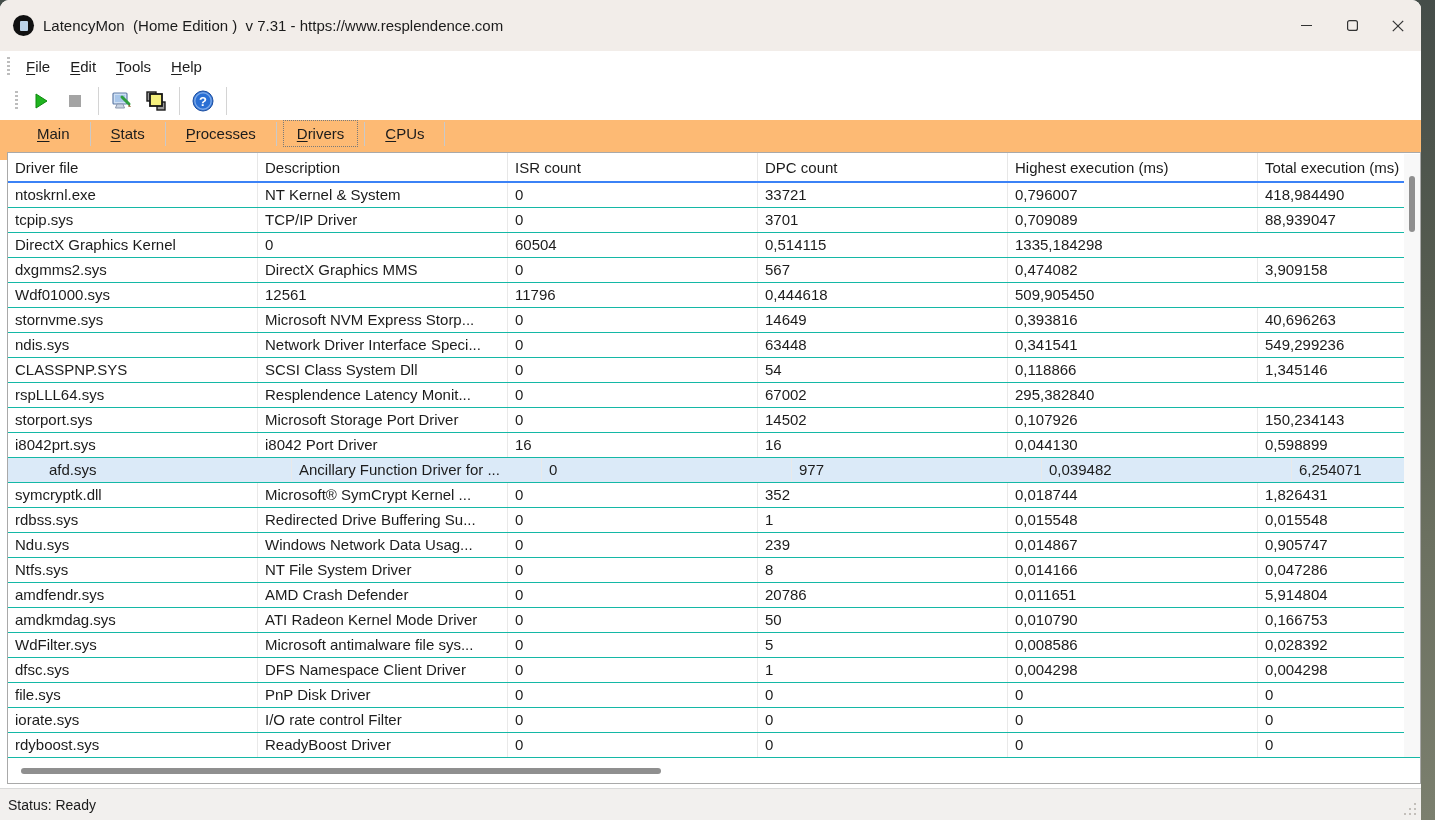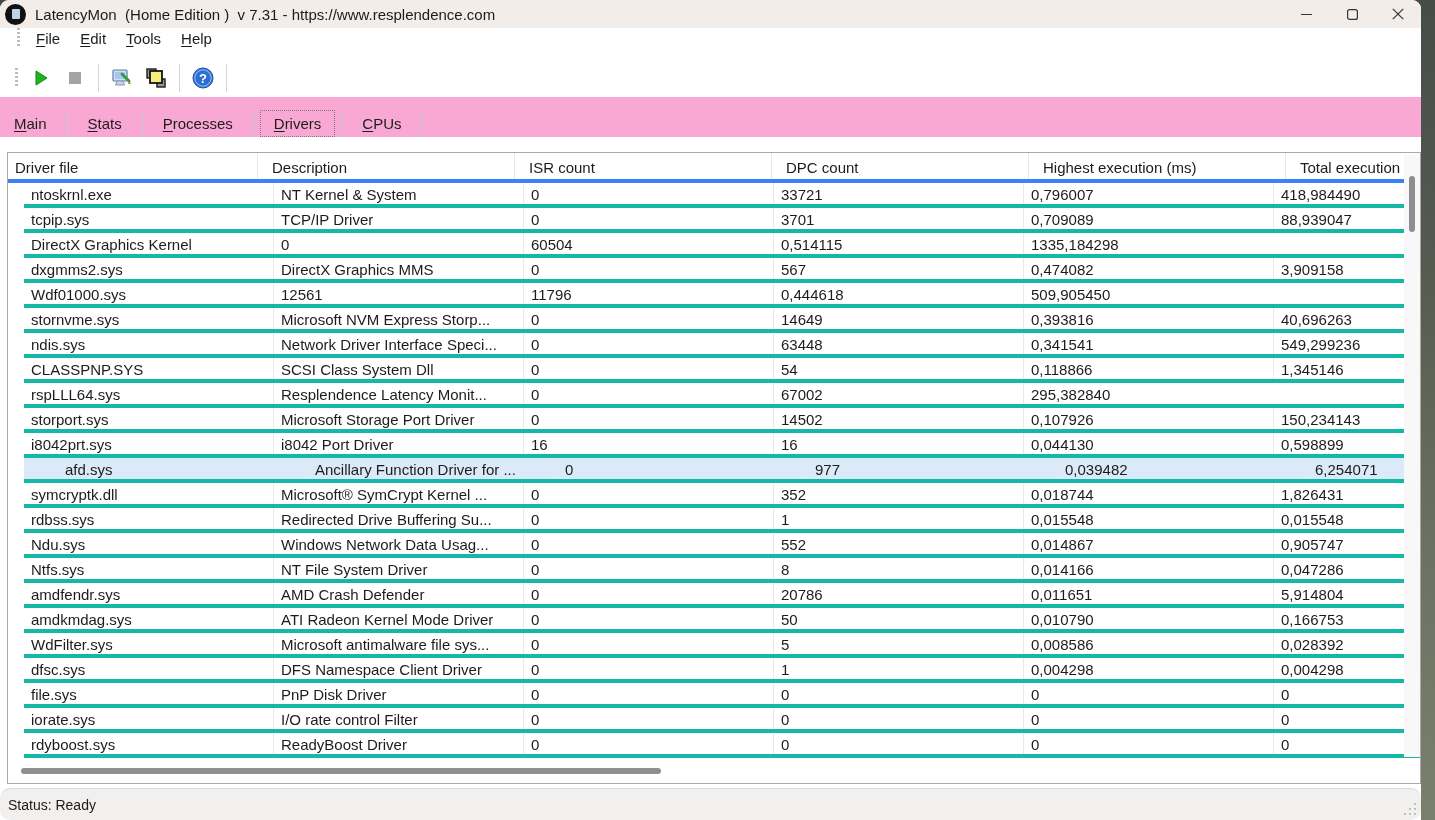--- a/index.html
+++ b/index.html
@@ -8,62 +8,62 @@
     font-family: "Liberation Sans", "DejaVu Sans", sans-serif;
     background: linear-gradient(180deg,#454d49 0%,#565c50 35%,#6b7060 65%,#7b7f6e 100%);
     position: relative;
     color:#1c1c1c;
   }
   .window {
     position:absolute; left:0; top:0; width:1421px; height:820px;
     background:#ffffff; border-radius:9px 9px 0 0; overflow:hidden;
   }
   
-  .titlebar { height:28px; background:#f2ede9; display:flex; align-items:center; padding-left:5px; }
+  .titlebar { height:51px; background:#f2ede9; display:flex; align-items:center; padding-left:13px; }
   .app-icon { width:21px; height:21px; border-radius:50%; background:#111; display:inline-flex; align-items:center; justify-content:center; flex:0 0 auto; }
   .app-icon .doc { width:8px; height:10px; background:#bcd3e8; border-radius:1px; }
   .title-text { margin-left:9px; font-size:15px; white-space:pre; color:#1b1b1b; }
   .win-controls { margin-left:auto; display:flex; height:38px; }
   .win-btn { width:46px; height:38px; border:none; background:transparent; display:flex; align-items:center; justify-content:center; cursor:default; }
   .win-btn svg { display:block; }
   
-  .menubar { height:31px; background:#fff; display:flex; align-items:flex-start; padding-left:17px; }
+  .menubar { height:31px; background:#fff; display:flex; align-items:center; padding-left:7px; }
   .gripper { width:3px; height:20px; margin-right:6px;
     background: repeating-linear-gradient(180deg,#bdbdbd 0 2px, transparent 2px 4px); }
   .menu-item { font-size:15px; padding:2px 10px; cursor:default; }
   .menu-item u { text-decoration:underline; text-underline-offset:2px; }
   
   .toolbar { height:38px; background:#fff; display:flex; align-items:center; padding-left:15px; }
   .tool-btn { width:34px; height:30px; border:none; background:transparent; display:flex; align-items:center; justify-content:center; }
   .tool-sep { width:1px; height:28px; background:#d4d4d4; margin:0 6px; }
   
-  .tabbar { height:40px; background:#f9a8d4; display:flex; align-items:flex-end; padding-left:0; }
+  .tabbar { height:40px; background:#fdba74; display:flex; align-items:flex-start; padding-left:23px; }
   .tab { font-size:15px; padding:4px 13px; border:1px dotted transparent; cursor:default; }
   .tab.active { border-color:#7a7a7a; }
   .tab u { text-decoration:underline; text-underline-offset:2px; }
   .tab-sep { width:1px; height:24px; background:#c9c9c9; margin:0 6px; }
   
   .table-wrap { position:absolute; left:7px; top:152px; width:1414px; height:632px;
     border:1px solid #a9a9a9; background:#fff; overflow:hidden; }
   .thead, .trow { display:grid; grid-template-columns:250px 250px 250px 250px 250px minmax(0,1fr); }
-  .thead { height:30px; border-bottom:4px solid #3b82f6;gap:7px; }
+  .thead { height:30px; border-bottom:2px solid #3b82f6; }
   .hcell { font-size:15px; line-height:29px; padding-left:7px; border-right:1px solid #e7e7e7; overflow:hidden; white-space:nowrap; }
   .hcell:last-child { border-right:none; }
-  .trow { height:25px; border-bottom:4px solid #14b8a6;margin-left:16px; }
+  .trow { height:25px; border-bottom:1px solid #14b8a6; }
   .trow.hl { background:#dbeaf8;padding-left:34px; }
   .tcell { font-size:15px; line-height:24px; padding-left:7px; border-right:1px solid #e9e9e9; overflow:hidden; white-space:nowrap; }
   .tcell:last-child { border-right:none; }
   
   .vscroll { position:absolute; top:1px; right:0; width:16px; bottom:26px; background:#f8f8f8; }
   .vthumb { position:absolute; top:22px; left:5px; width:6px; height:56px; background:#8f8f8f; border-radius:3px; }
   .hscroll { position:absolute; left:0; right:16px; bottom:0; height:25px; background:#fff; }
   .hthumb { position:absolute; left:13px; bottom:9px; width:640px; height:6px; background:#8f8f8f; border-radius:3px; }
   
   .statusbar { position:absolute; left:0; bottom:0; width:1421px; height:32px;
-    background:#f2f0ee; border-top:1px solid #d9d9d9; display:flex; align-items:center; padding-left:8px;border-radius:10px; }
+    background:#f2f0ee; border-top:1px solid #d9d9d9; display:flex; align-items:center; padding-left:8px; }
   .status-text { font-size:14px; color:#1b1b1b; }
   .resize-grip { position:absolute; right:5px; bottom:5px; width:14px; height:14px; }
   .resize-grip i { position:absolute; width:2px; height:2px; background:#b3afa9; border-radius:50%; }
 </style>
 </head>
 <body>
 
 <div class="window">
 
   <div class="titlebar">
@@ -272,21 +272,21 @@
           <div class="tcell">Redirected Drive Buffering Su...</div>
           <div class="tcell">0</div>
           <div class="tcell">1</div>
           <div class="tcell">0,015548</div>
           <div class="tcell">0,015548</div>
         </div>
         <div class="trow">
           <div class="tcell">Ndu.sys</div>
           <div class="tcell">Windows Network Data Usag...</div>
           <div class="tcell">0</div>
-          <div class="tcell">552</div>
+          <div class="tcell">239</div>
           <div class="tcell">0,014867</div>
           <div class="tcell">0,905747</div>
         </div>
         <div class="trow">
           <div class="tcell">Ntfs.sys</div>
           <div class="tcell">NT File System Driver</div>
           <div class="tcell">0</div>
           <div class="tcell">8</div>
           <div class="tcell">0,014166</div>
           <div class="tcell">0,047286</div>

